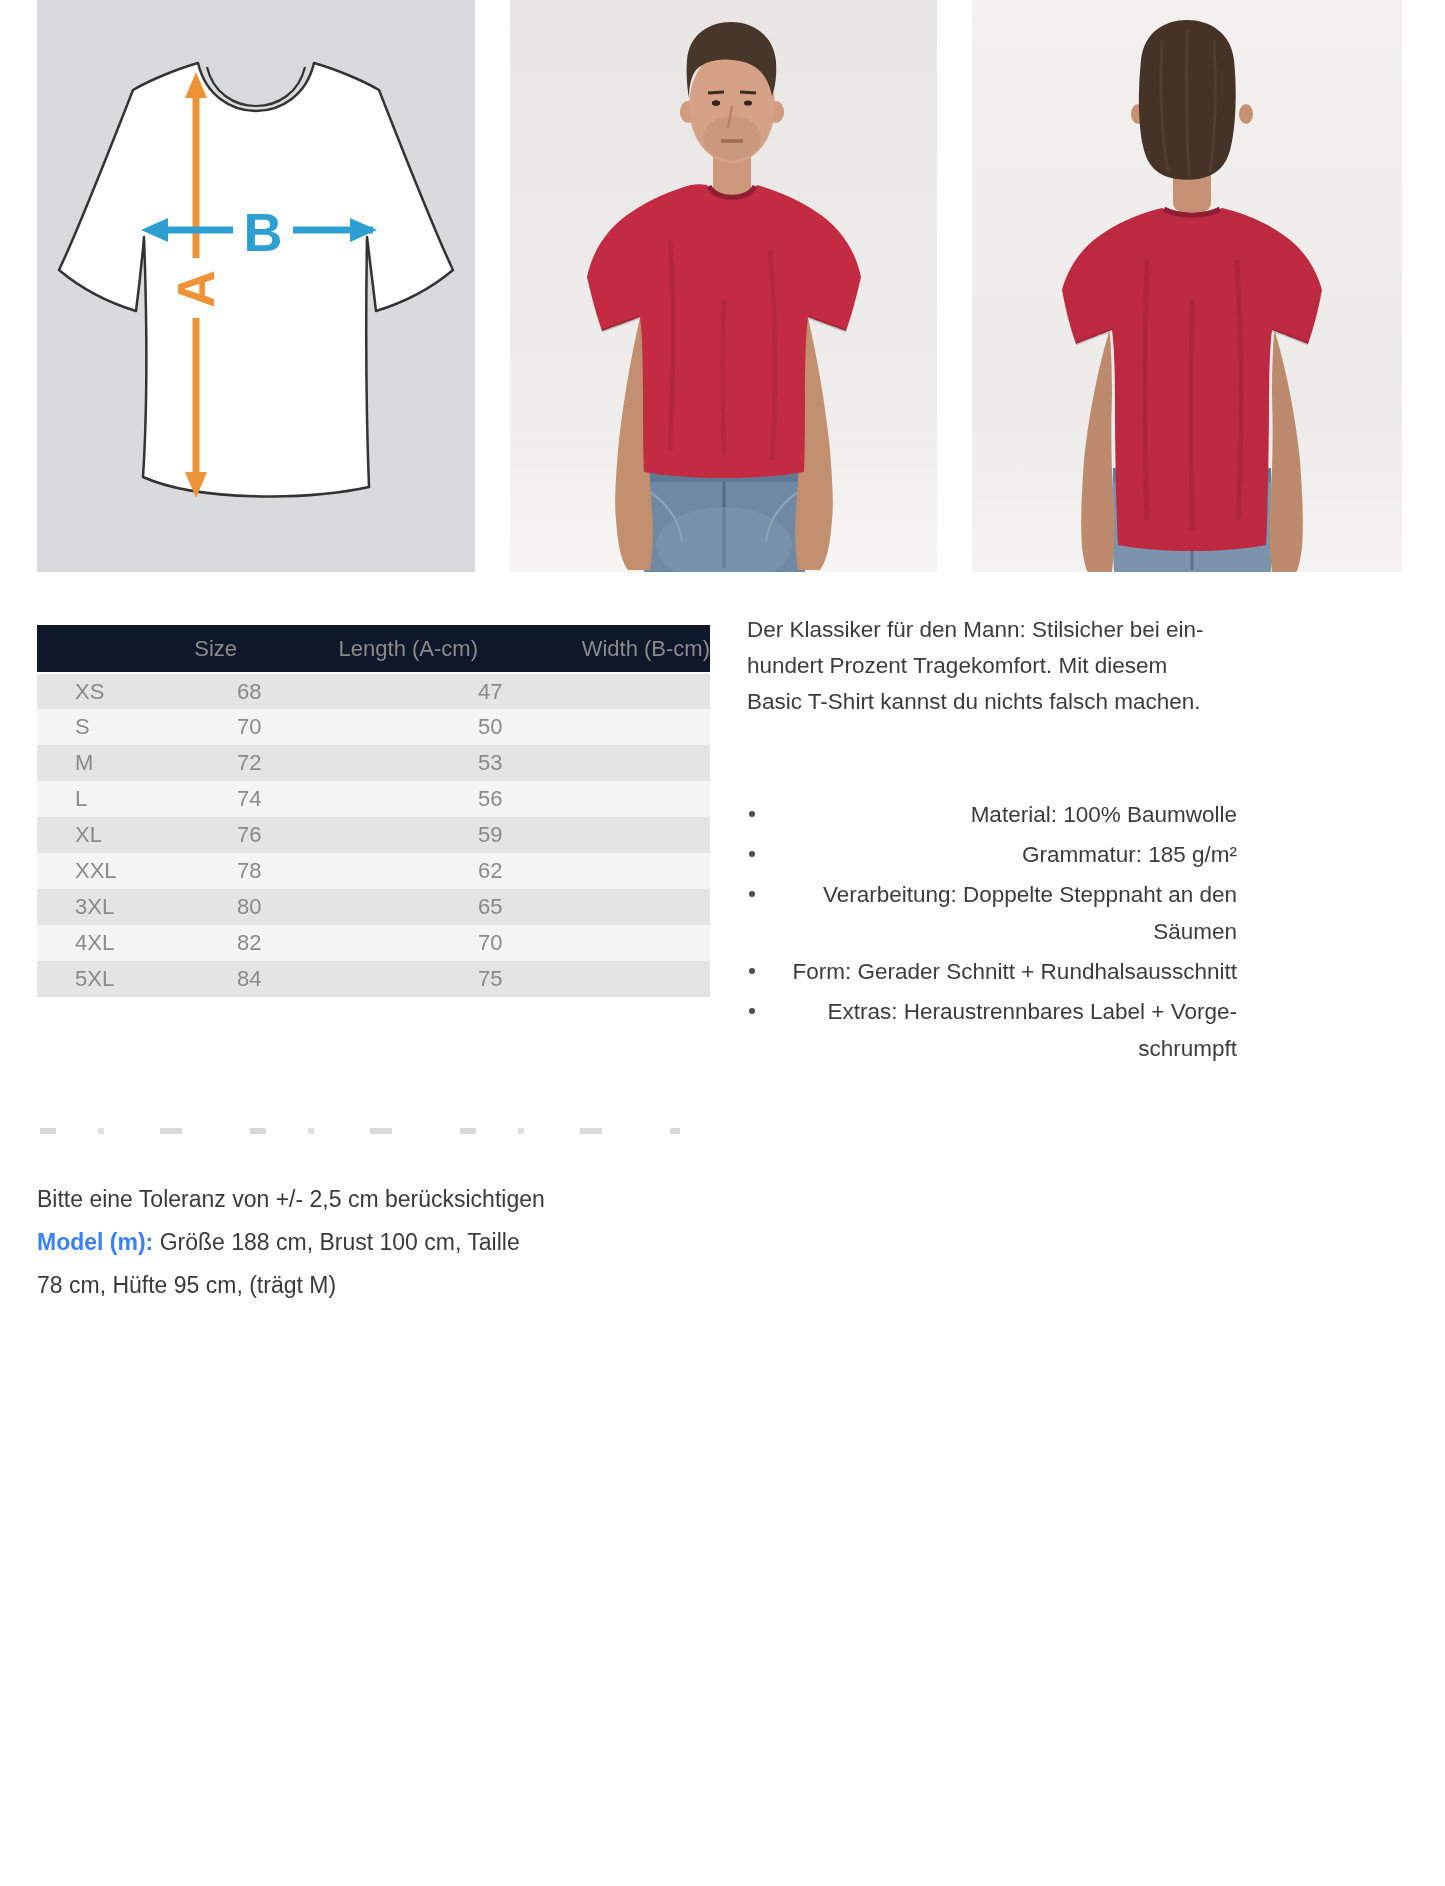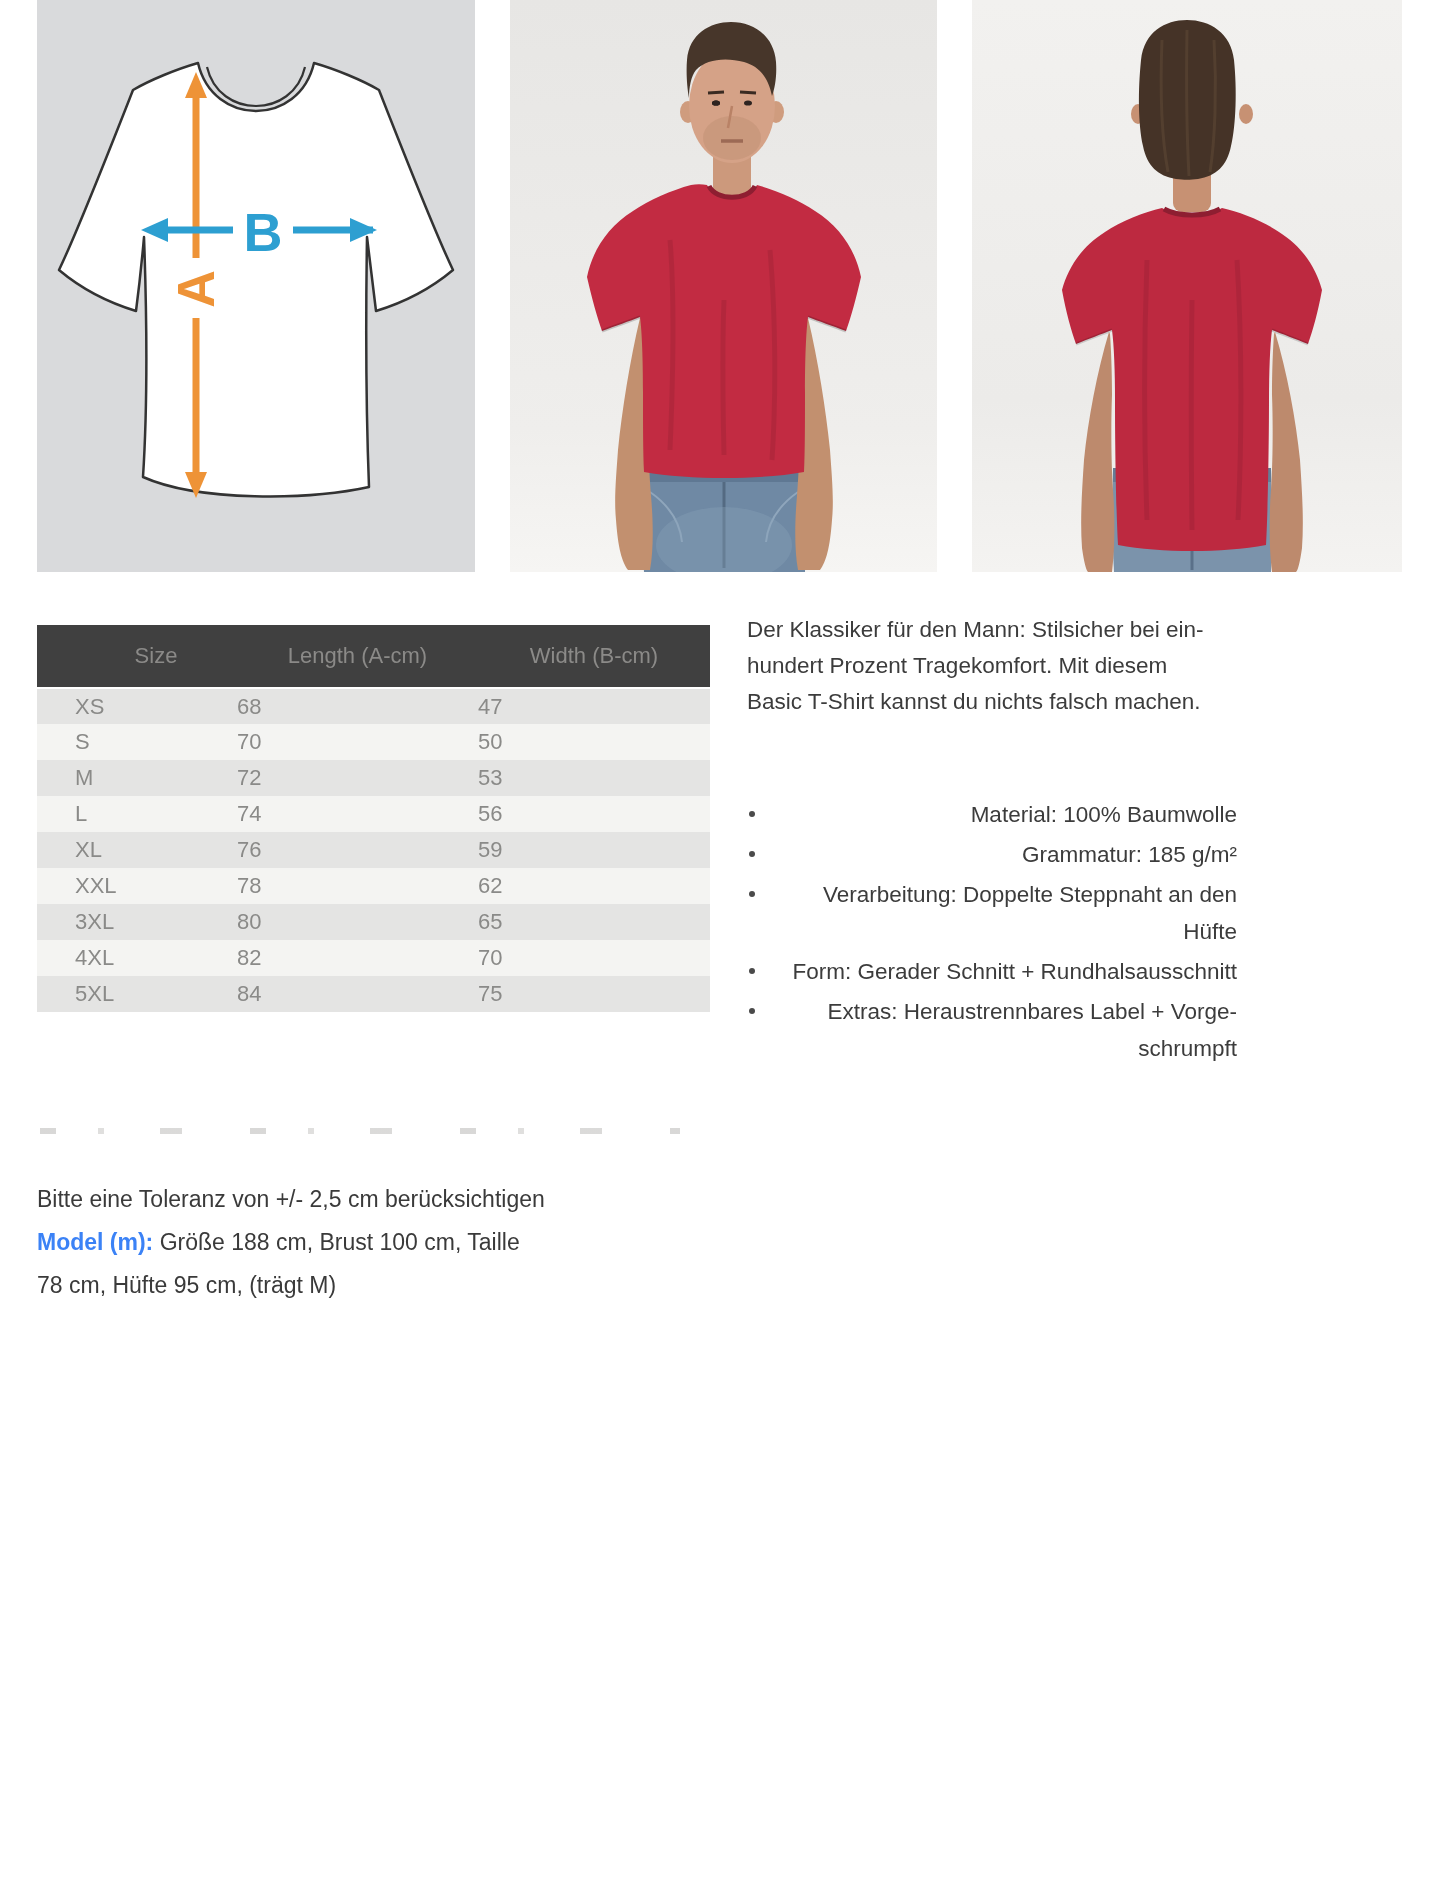--- a/index.html
+++ b/index.html
@@ -11,21 +11,21 @@
   .figure { position:absolute; top:0; height:572px; overflow:hidden; }
   .fig-diagram { left:37px;  width:438px; background:#d9dadc; }
   .fig-front   { left:510px; width:427px; }
   .fig-back    { left:972px; width:430px; }
   .figure svg { display:block; width:100%; height:100%; }
 
   
   .size-table { position:absolute; left:37px; top:625px; width:673px; border-collapse:collapse;
                 font-size:22px; color:#8a8a88; }
   .size-table col.c1 { width:200px; } .size-table col.c2 { width:241px; } .size-table col.c3 { width:232px; }
-  .size-table th { font-weight:400; text-align:center; background:#404040; height:63px; color:#8b8a88;
+  .size-table th { font-weight:400; text-align:right; background:#0f172a; height:48px; color:#8b8a88;
                    border-bottom:2px solid #ffffff; }
   .size-table td { height:36px; }
   .size-table th:first-child, .size-table td:first-child { padding-left:38px; }
   .size-table tbody tr:nth-child(odd)  td { background:#e4e4e3; }
   .size-table tbody tr:nth-child(even) td { background:#f4f4f2; }
 
   
   .cutoff-strip { position:absolute; left:40px; top:1128px; width:640px; height:6px; opacity:.55;
     background:repeating-linear-gradient(90deg,
       #b9b8b6 0 16px, transparent 16px 58px,
@@ -268,21 +268,21 @@
           <div></div>
         </li>
       <li>
           <span class="dot"></span>
           <div>Grammatur: 185 g/m²</div>
           <div></div>
         </li>
       <li>
           <span class="dot"></span>
           <div>Verarbeitung: Doppelte Steppnaht an den</div>
-          <div>Hüfte</div>
+          <div>Säumen</div>
         </li>
       <li>
           <span class="dot"></span>
           <div>Form: Gerader Schnitt + Rundhalsausschnitt</div>
         </li>
       <li>
           <span class="dot"></span>
           <div>Extras: Heraustrennbares Label + Vorge-</div>
           <div>schrumpft</div>
         </li>

